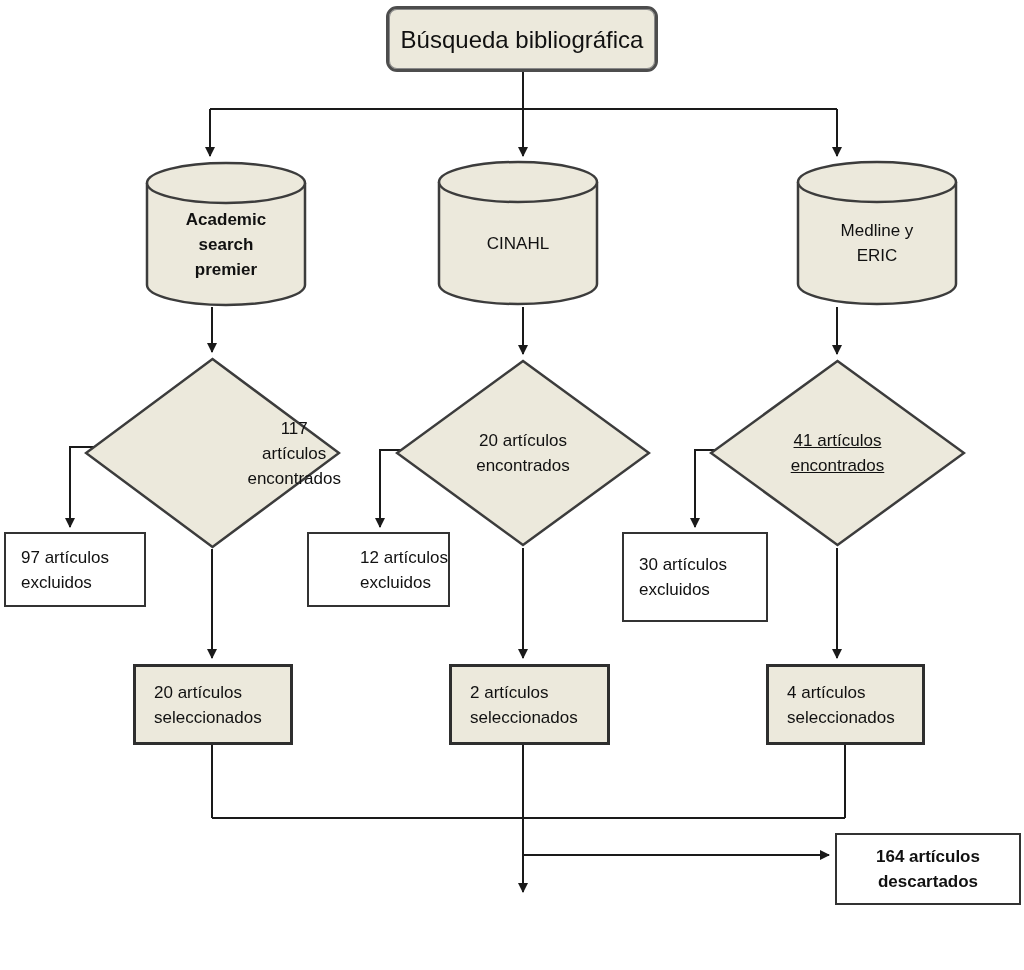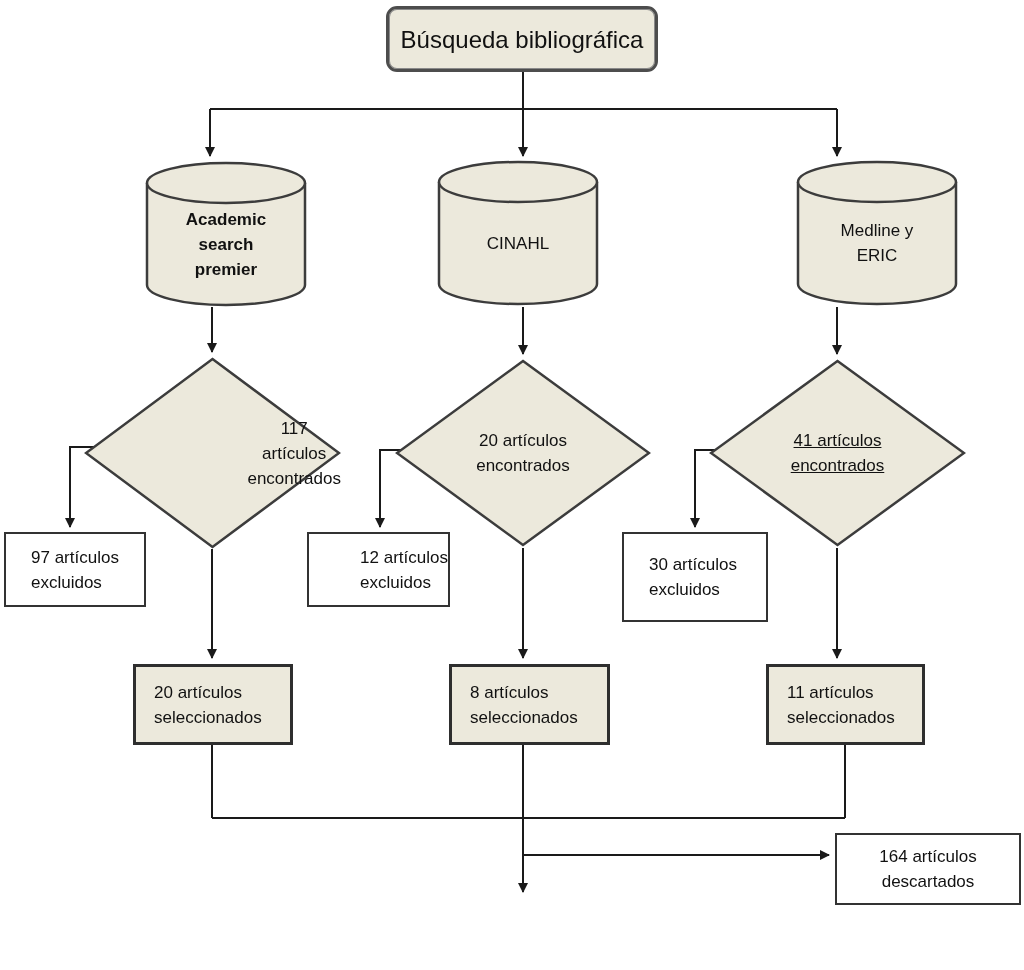--- a/index.html
+++ b/index.html
@@ -36,21 +36,21 @@
   .shape-fill{fill:var(--node-fill);stroke:var(--shape-stroke);stroke-width:2.5;}
   .shape-node .label{position:relative;}
 
   .cyl .label{padding-top:20px;}
 
   .rect-white{
     background:var(--box-bg);
     border:2.5px solid #333333;
     justify-content:flex-start;
   }
-  .rect-white .label{text-align:left;padding-left:25px;}
+  .rect-white .label{text-align:left;padding-left:15px;}
 
   .rect-cream{
     background:var(--node-fill);
     border:3px solid #2e2e2e;
     justify-content:flex-start;
   }
   .rect-cream .label{text-align:left;padding-left:18px;}
 
   .rect-center{justify-content:center;}
   .rect-center .label{text-align:center;padding-left:0;}
@@ -161,28 +161,28 @@
     <div class="label">30 artículos
 excluidos</div>
   </div>
 
   <div class="node rect-cream" style="left:133px;top:664px;width:160px;height:81px;">
     <div class="label">20 artículos
 seleccionados</div>
   </div>
 
   <div class="node rect-cream" style="left:449px;top:664px;width:161px;height:81px;">
-    <div class="label">8 artículos
+    <div class="label">2 artículos
 seleccionados</div>
   </div>
 
   <div class="node rect-cream" style="left:766px;top:664px;width:159px;height:81px;">
-    <div class="label">11 artículos
+    <div class="label">4 artículos
 seleccionados</div>
   </div>
 
-  <div class="node rect-white rect-center" style="left:835px;top:833px;width:186px;height:72px;">
+  <div class="node rect-white rect-center" style="left:835px;top:833px;width:186px;height:72px;font-weight:bold;">
     <div class="label">164 artículos
 descartados</div>
   </div>
 
 
 </div>
 
 </body></html>

